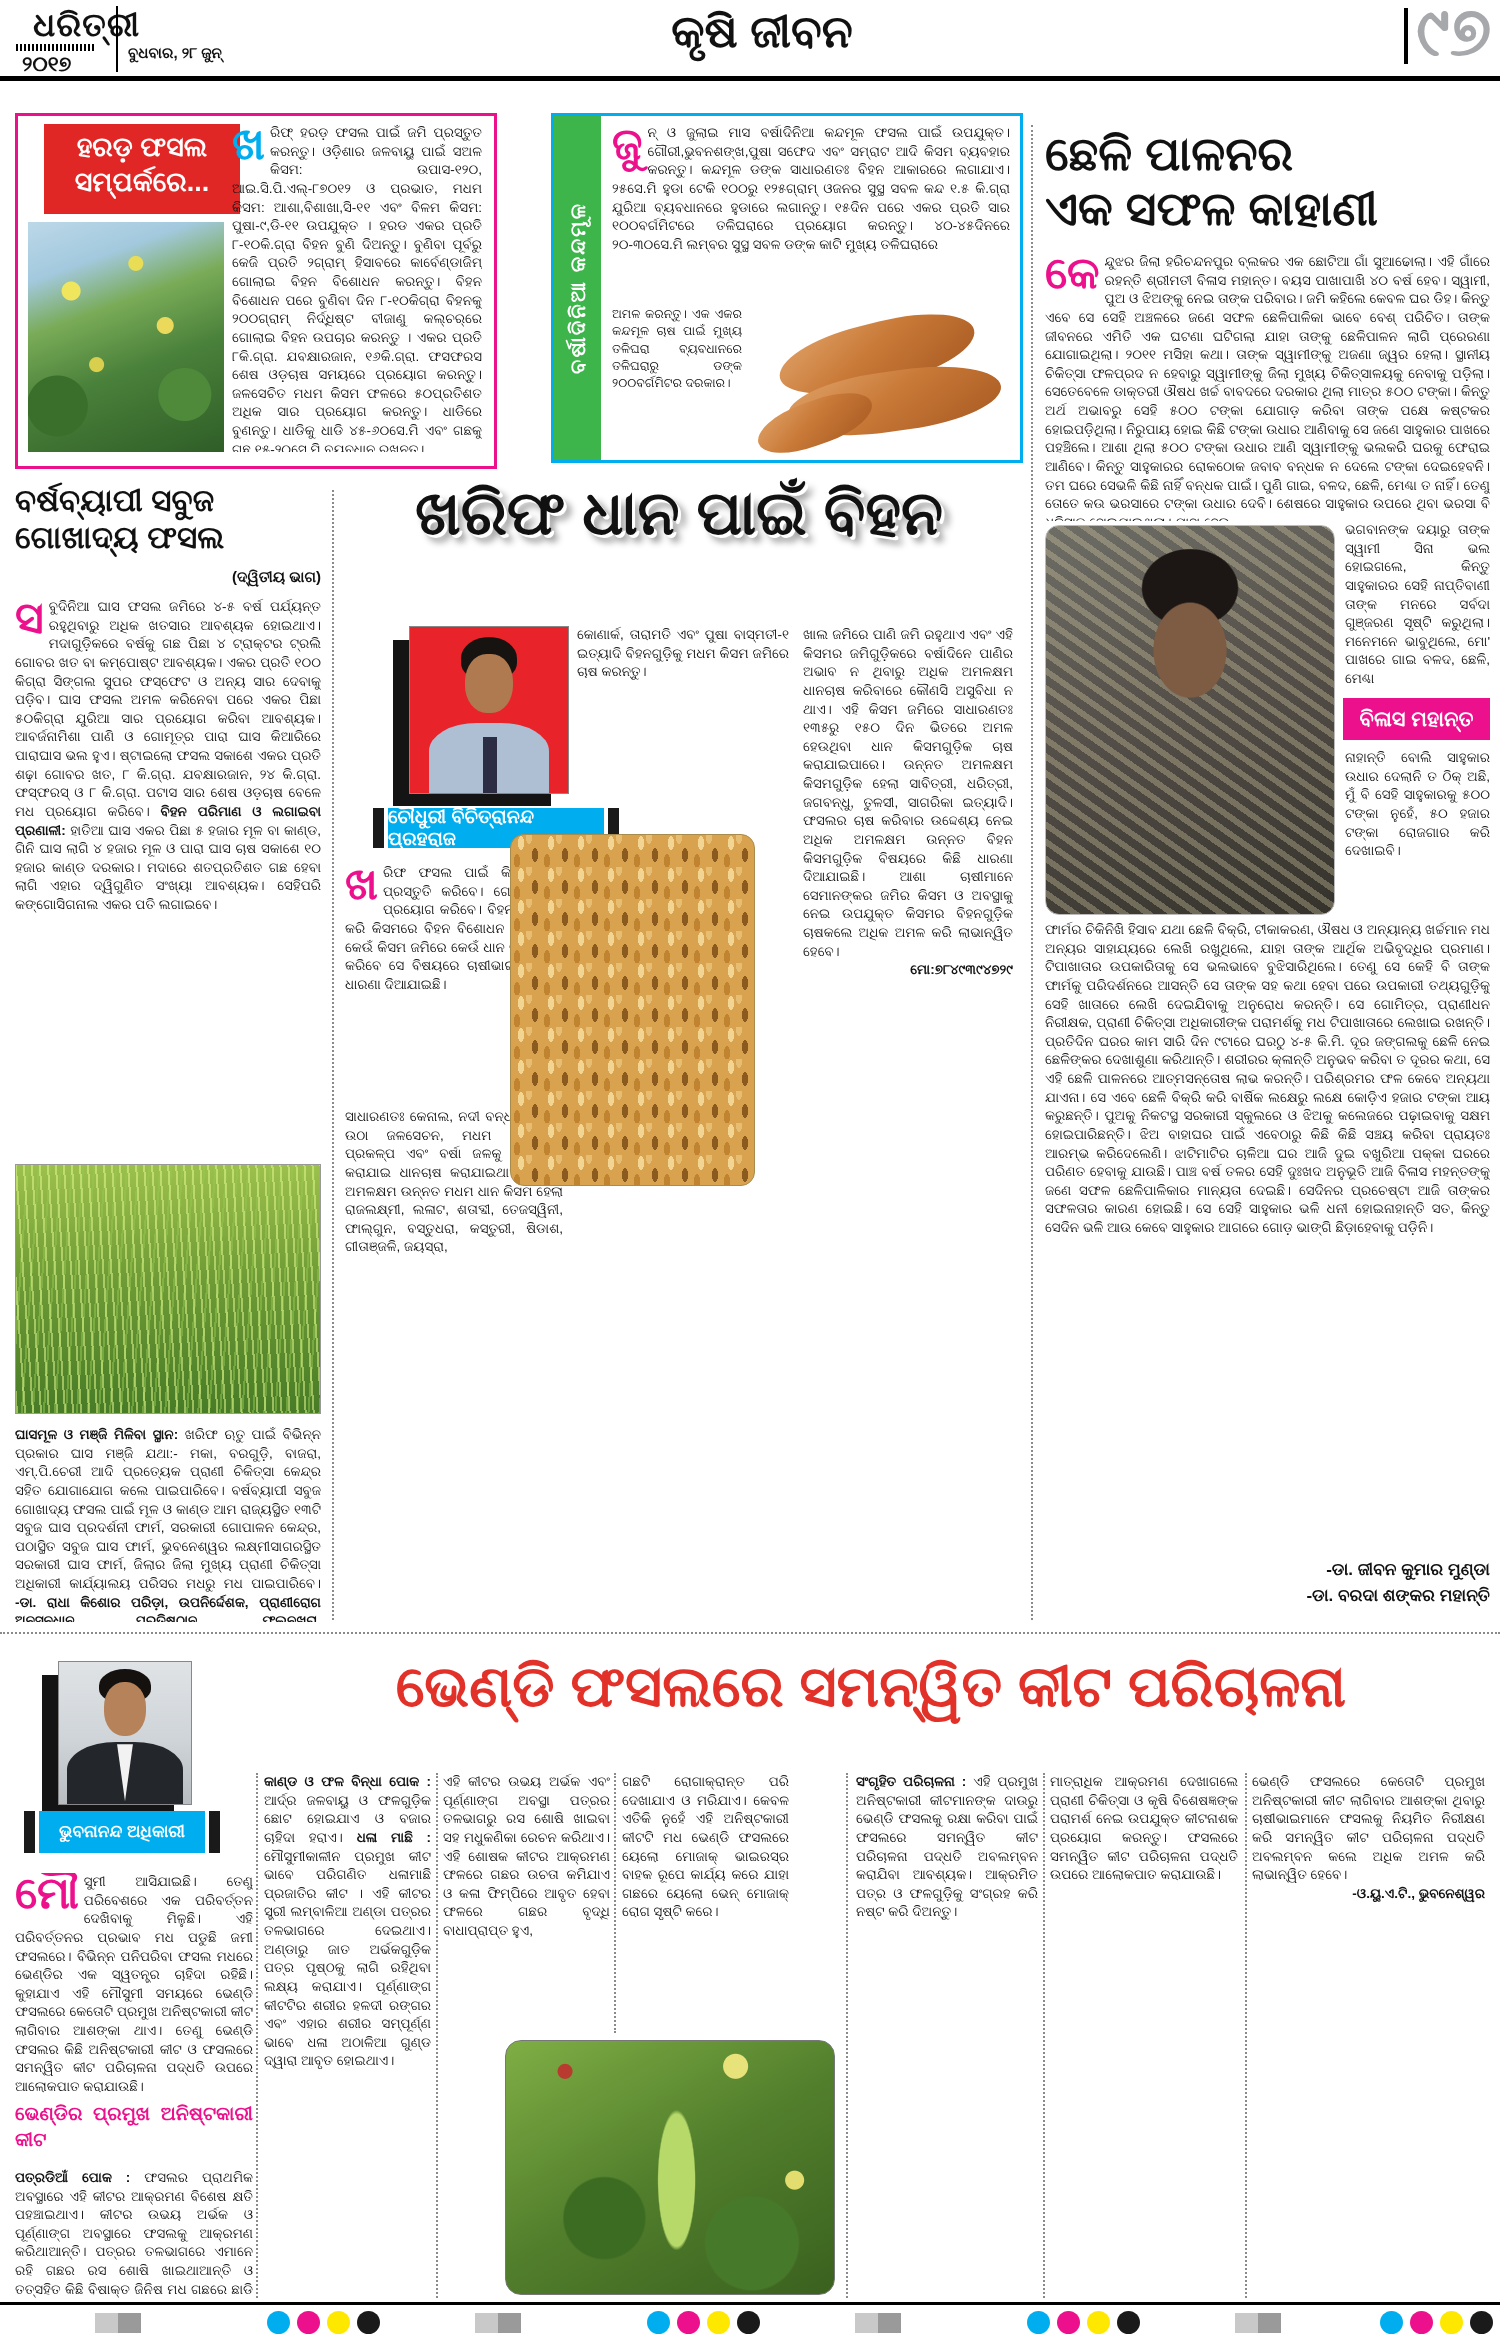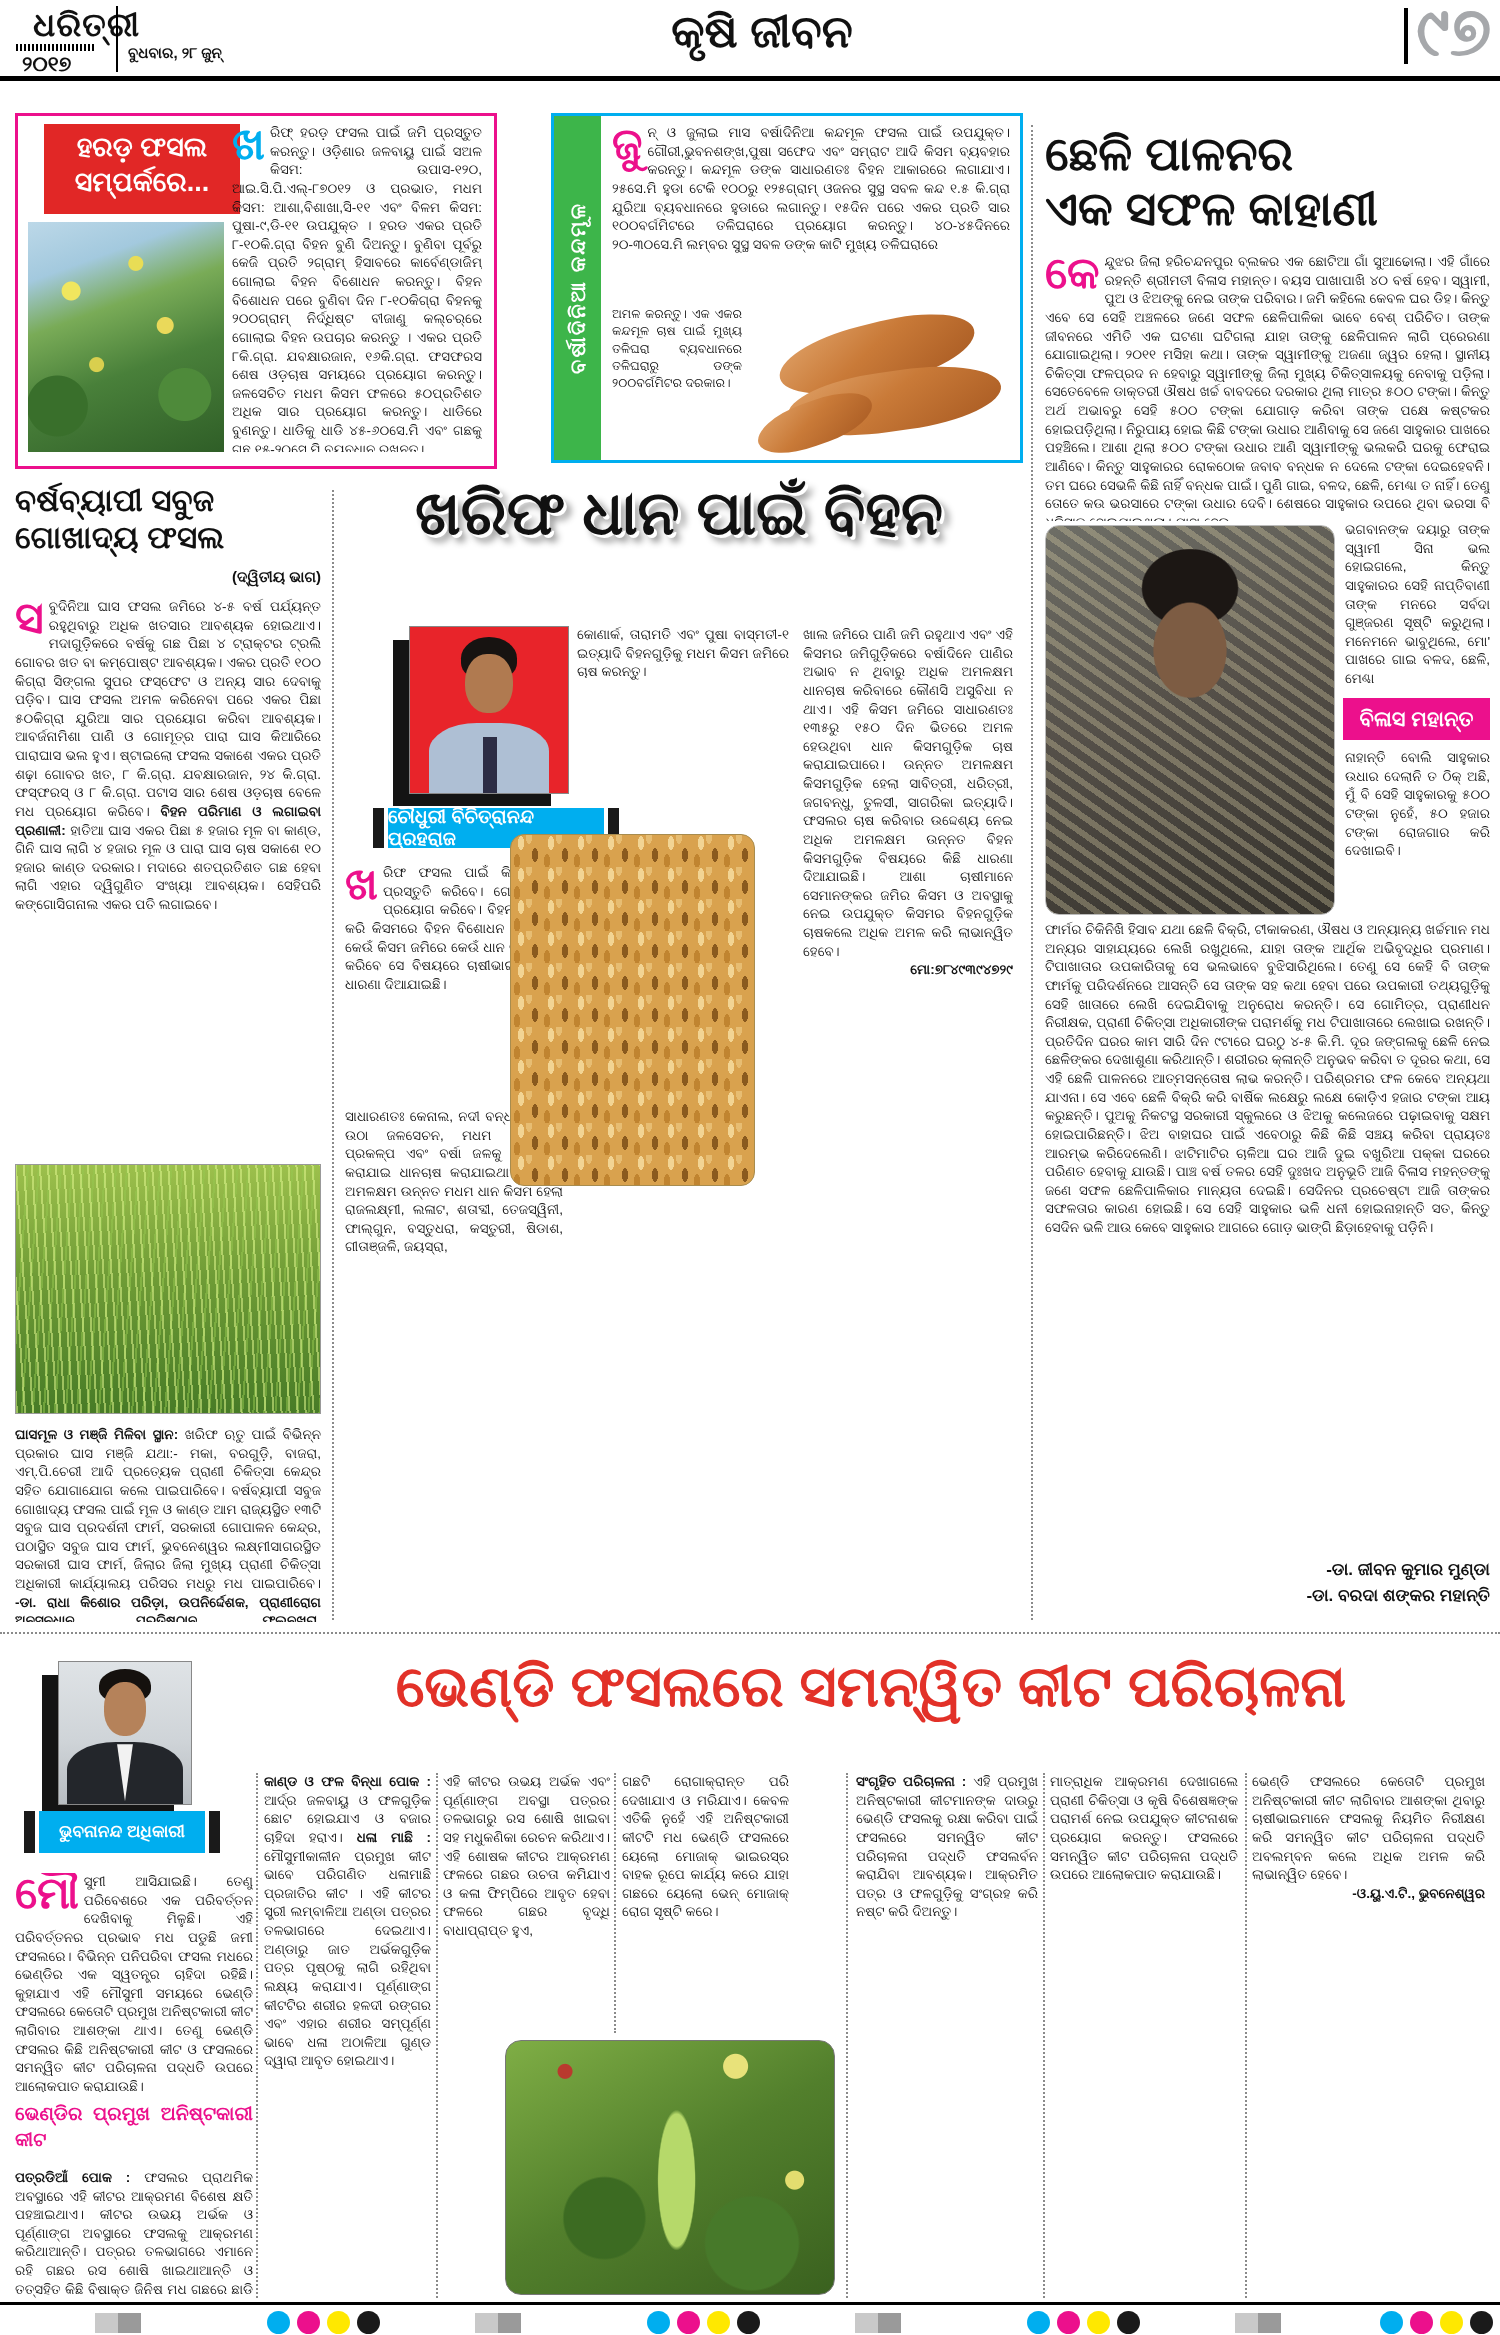--- a/index.html
+++ b/index.html
@@ -262,21 +262,21 @@
       <span class="bold">ପତ୍ରଡିଆଁ ପୋକ :</span><span> ଫସଲର ପ୍ରାଥମିକ ଅବସ୍ଥାରେ ଏହି କୀଟର ଆକ୍ରମଣ ବିଶେଷ କ୍ଷତି ପହଞ୍ଚାଇଥାଏ। କୀଟର ଉଭୟ ଅର୍ଭକ ଓ ପୂର୍ଣ୍ଣାଙ୍ଗ ଅବସ୍ଥାରେ ଫସଲକୁ ଆକ୍ରମଣ କରିଥାଆନ୍ତି। ପତ୍ରର ତଳଭାଗରେ ଏମାନେ ରହି ଗଛର ରସ ଶୋଷି ଖାଇଥାଆନ୍ତି ଓ ତତ୍ସହିତ କିଛି ବିଷାକ୍ତ ଜିନିଷ ମଧ ଗଛରେ ଛାଡି ଦିଅନ୍ତି। ଆକ୍ରମିତ ପତ୍ରଗୁଡ଼ିକ ହଳଦିଆ ପଡିଯାଏ ଓ ଉପରକୁ ମୋଡି ହୋଇଯାଏ। ମାତ୍ରାଧିକ ଆକ୍ରମଣ ଫଳରେ ପତ୍ର ପୋଡିଲା ପରି ହୋଇଯାଏ ଏହାକୁ ହପରବର୍ନ ବୋଲି କୁହାଯାଏ।</span>
     </div>
     <div class="col a6-c2 txt">
       <span class="bold">କାଣ୍ଡ ଓ ଫଳ ବିନ୍ଧା ପୋକ :</span><span> ଆର୍ଦ୍ର ଜଳବାୟୁ ଓ ଫଳଗୁଡ଼ିକ ଛୋଟ ହୋଇଯାଏ ଓ ବଜାର ଚାହିଦା ହରାଏ।</span>
       <span class="bold">ଧଳା ମାଛି :</span><span> ମୌସୁମୀକାଳୀନ ପ୍ରମୁଖ କୀଟ ଭାବେ ପରିଗଣିତ ଧଳାମାଛି ପ୍ରଜାତିର କୀଟ । ଏହି କୀଟର ସ୍ତ୍ରୀ ଲମ୍ବାଳିଆ ଅଣ୍ଡା ପତ୍ରର ତଳଭାଗରେ ଦେଇଥାଏ। ଅଣ୍ଡାରୁ ଜାତ ଅର୍ଭକଗୁଡ଼ିକ ପତ୍ର ପୃଷ୍ଠକୁ ଲାଗି ରହିଥିବା ଲକ୍ଷ୍ୟ କରାଯାଏ। ପୂର୍ଣ୍ଣାଙ୍ଗ କୀଟଟିର ଶରୀର ହଳଦୀ ରଙ୍ଗର ଏବଂ ଏହାର ଶରୀର ସମ୍ପୂର୍ଣ୍ଣ ଭାବେ ଧଳା ଅଠାଳିଆ ଗୁଣ୍ଡ ଦ୍ୱାରା ଆବୃତ ହୋଇଥାଏ।</span>
     </div>
     <div class="col a6-c3 txt">ଏହି କୀଟର ଉଭୟ ଅର୍ଭକ ଏବଂ ପୂର୍ଣ୍ଣାଙ୍ଗ ଅବସ୍ଥା ପତ୍ରର ତଳଭାଗରୁ ରସ ଶୋଷି ଖାଇବା ସହ ମଧୁକଣିକା ରେଚନ କରିଥାଏ। ଏହି ଶୋଷକ କୀଟର ଆକ୍ରମଣ ଫଳରେ ଗଛର ଉଚତା କମିଯାଏ ଓ କଳା ଫିମ୍ପିରେ ଆବୃତ ହେବା ଫଳରେ ଗଛର ବୃଦ୍ଧି ବାଧାପ୍ରାପ୍ତ ହୁଏ,</div>
     <div class="col a6-c4 txt">ଗଛଟି ରୋଗାକ୍ରାନ୍ତ ପରି ଦେଖାଯାଏ ଓ ମରିଯାଏ। କେବଳ ଏତିକି ନୁହେଁ ଏହି ଅନିଷ୍ଟକାରୀ କୀଟଟି ମଧ ଭେଣ୍ଡି ଫସଲରେ ୟେଲୋ ମୋଜାକ୍ ଭାଇରସ୍‌ର ବାହକ ରୂପେ କାର୍ଯ୍ୟ କରେ ଯାହା ଗଛରେ ୟେଲୋ ଭେନ୍ ମୋଜାକ୍ ରୋଗ ସୃଷ୍ଟି କରେ।</div>
     <div class="abs okra-photo"></div>
     <div class="col a6-c5 txt">
-      <span class="bold">ସଂଗୃହିତ ପରିଚାଳନା :</span><span> ଏହି ପ୍ରମୁଖ ଅନିଷ୍ଟକାରୀ କୀଟମାନଙ୍କ ଦାଉରୁ ଭେଣ୍ଡି ଫସଲକୁ ରକ୍ଷା କରିବା ପାଇଁ ଫସଲରେ ସମନ୍ୱିତ କୀଟ ପରିଚାଳନା ପଦ୍ଧତି ଫସଲର୍ବନ କରାଯିବା ଆବଶ୍ୟକ। ଆକ୍ରମିତ ପତ୍ର ଓ ଫଳଗୁଡ଼ିକୁ ସଂଗ୍ରହ କରି ନଷ୍ଟ କରି ଦିଅନ୍ତୁ।</span>
+      <span class="bold">ସଂଗୃହିତ ପରିଚାଳନା :</span><span> ଏହି ପ୍ରମୁଖ ଅନିଷ୍ଟକାରୀ କୀଟମାନଙ୍କ ଦାଉରୁ ଭେଣ୍ଡି ଫସଲକୁ ରକ୍ଷା କରିବା ପାଇଁ ଫସଲରେ ସମନ୍ୱିତ କୀଟ ପରିଚାଳନା ପଦ୍ଧତି ଅବଲମ୍ବନ କରାଯିବା ଆବଶ୍ୟକ। ଆକ୍ରମିତ ପତ୍ର ଓ ଫଳଗୁଡ଼ିକୁ ସଂଗ୍ରହ କରି ନଷ୍ଟ କରି ଦିଅନ୍ତୁ।</span>
     </div>
     <div class="col a6-c6 txt">ମାତ୍ରାଧିକ ଆକ୍ରମଣ ଦେଖାଗଲେ ପ୍ରାଣୀ ଚିକିତ୍ସା ଓ କୃଷି ବିଶେଷଜ୍ଞଙ୍କ ପରାମର୍ଶ ନେଇ ଉପଯୁକ୍ତ କୀଟନାଶକ ପ୍ରୟୋଗ କରନ୍ତୁ। ଫସଲରେ ସମନ୍ୱିତ କୀଟ ପରିଚାଳନା ପଦ୍ଧତି ଉପରେ ଆଲୋକପାତ କରାଯାଉଛି।</div>
     <div class="col a6-c7 txt">
       <span>ଭେଣ୍ଡି ଫସଲରେ କେତୋଟି ପ୍ରମୁଖ ଅନିଷ୍ଟକାରୀ କୀଟ ଲାଗିବାର ଆଶଙ୍କା ଥିବାରୁ ଚାଷୀଭାଇମାନେ ଫସଲକୁ ନିୟମିତ ନିରୀକ୍ଷଣ କରି ସମନ୍ୱିତ କୀଟ ପରିଚାଳନା ପଦ୍ଧତି ଅବଲମ୍ବନ କଲେ ଅଧିକ ଅମଳ କରି ଲାଭାନ୍ୱିତ ହେବେ।</span>
       <div class="a4-phone">-ଓ.ୟୁ.ଏ.ଟି., ଭୁବନେଶ୍ୱର</div>
     </div>
 
     <div class="abs dotv" style="left:256px;top:128px;height:525px;"></div>
     <div class="abs dotv" style="left:436px;top:128px;height:525px;"></div>
     <div class="abs dotv" style="left:614px;top:128px;height:260px;"></div>

